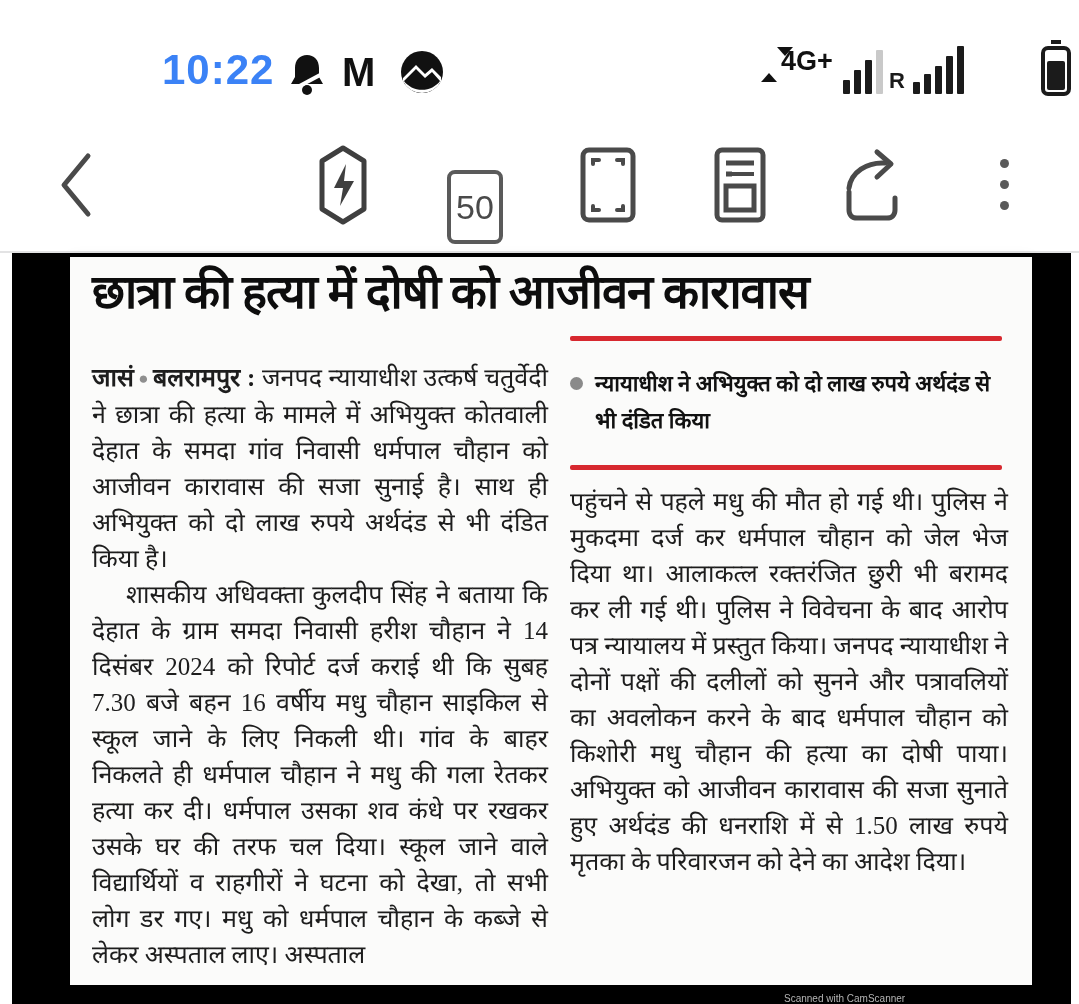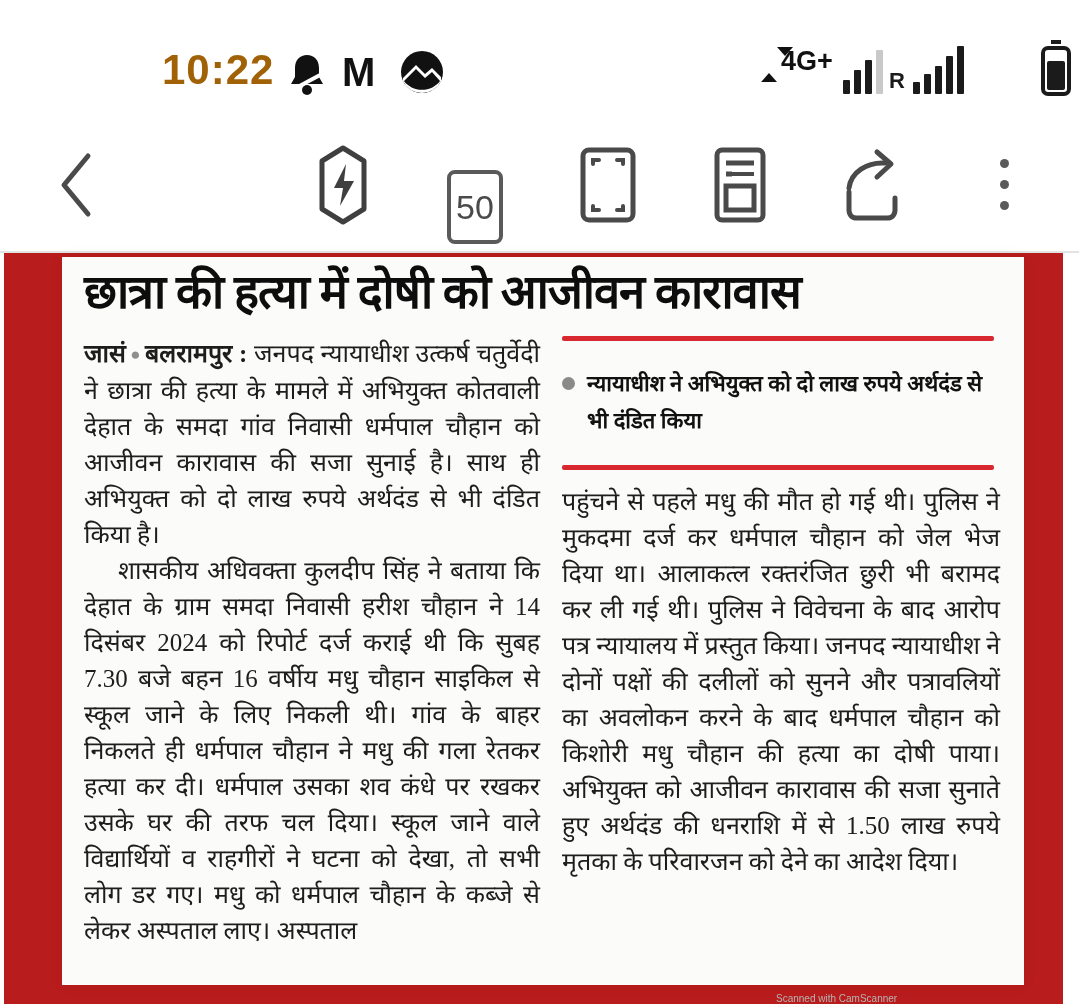--- a/index.html
+++ b/index.html
@@ -1,21 +1,21 @@
 <!DOCTYPE html>
 <html><head>
 <meta charset="utf-8">
 <style>
   * { margin:0; padding:0; box-sizing:border-box; }
   html,body { width:1079px; height:1004px; overflow:hidden; background:#fff;
               font-family:"Liberation Sans", sans-serif; }
 
   
   .status-bar { position:absolute; left:0; top:0; width:1079px; height:118px; background:#fff; }
-  .time { position:absolute; left:162px; top:46px; font-size:42px; font-weight:700; color:#a16207;
+  .time { position:absolute; left:162px; top:46px; font-size:42px; font-weight:700; color:#3b82f6;
           letter-spacing:1px; }
   .sicon { position:absolute; top:52px; }
   .m-glyph { font-size:40px; font-weight:800; color:#111; top:50px; }
   .net-cluster { position:absolute; right:70px; top:48px; height:48px; }
   .updown { position:absolute; left:-248px; top:8px; width:16px; }
   .tri { width:0; height:0; border-left:8px solid transparent; border-right:8px solid transparent; }
   .tri.up { border-bottom:9px solid #111; margin-bottom:4px; }
   .tri.down { border-top:9px solid #111; }
   .net-type { position:absolute; left:-228px; top:-2px; font-size:27px; font-weight:800; color:#111; }
   .bars { position:absolute; bottom:2px; display:flex; align-items:flex-end; gap:4px; }
@@ -33,29 +33,29 @@
   .toolbar { position:absolute; left:0; top:118px; width:1079px; height:133px; background:#fff; }
   .tool { position:absolute; top:0; height:133px; display:flex; align-items:center; justify-content:center; }
   .counter-badge { width:56px; height:74px; border:4px solid #5a5a5a; border-radius:8px;
                    display:flex; align-items:center; justify-content:center;
                    font-size:34px; color:#4a4a4a; font-weight:400;margin-top:45px; }
   .dots { display:flex; flex-direction:column; gap:12px; }
   .dots span { width:9px; height:9px; border-radius:50%; background:#5a5a5a; display:block; }
   .divider { position:absolute; left:0; top:251px; width:1079px; height:2px; background:#e3e3e4; }
 
   
-  .scan-area { position:absolute; left:4px; top:253px; width:1059px; height:751px; background:#b91c1c; }
+  .scan-area { position:absolute; left:12px; top:253px; width:1059px; height:751px; background:#000000; }
   .paper { position:absolute; left:58px; top:4px; width:962px; height:728px; background:#fbfbfa;
            box-shadow:0 0 14px rgba(0,0,0,0.06); padding:8px 18px 0 22px; }
 
   .headline { font-family:"Liberation Serif", serif; font-weight:700; color:#0d0d0d;
               font-size:47px; line-height:1.18; letter-spacing:-1px; white-space:nowrap; }
 
   .columns { display:flex; gap:22px; margin-top:16px; }
-  .col-left { width:456px; }
+  .col-left { width:456px;margin-top:24px; }
   .col-right { width:438px; }
 
   .para { font-family:"Liberation Serif", serif; font-size:25px; line-height:36px; color:#1d1d1d;
           text-align:justify; }
   .para.indent { text-indent:34px; }
   .bold { font-weight:700; }
   .lead-dot { color:#8f8f8f; font-size:17px; vertical-align:2px; padding:0 4px; }
 
   .red-rule { height:5px; background:#d7282f; border-radius:2px; margin-right:6px; }
   .highlight-box { padding:14px 0 10px 0; }

